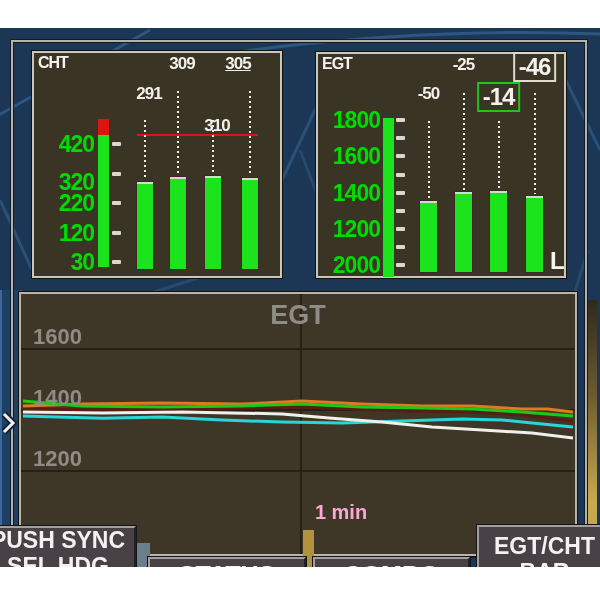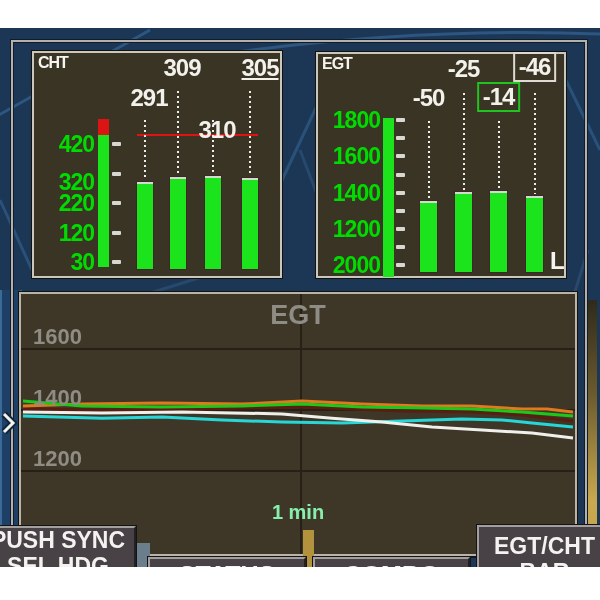--- a/index.html
+++ b/index.html
@@ -12,21 +12,21 @@
   .gold-strip{position:absolute;left:585px;top:272px;width:12px;height:268px;
               background:linear-gradient(#2e2a1c,#6b5a2e 35%,#c9a94f 75%,#c2a24b);}
   .chevron{position:absolute;left:1px;top:383px;}
   .outer-frame{position:absolute;left:11px;top:12px;width:572px;height:513px;
                border:2px solid #b5b1a8;box-shadow:0 0 0 1px #0e1c2e, inset 0 0 0 1px #0e1c2e;}
   
   .panel{position:absolute;background:#3a3424;border:2px solid #ccc7bd;box-shadow:0 0 0 1px #14120c;}
   .panel-cht{left:32px;top:23px;width:246px;height:223px;}
   .panel-egt{left:316px;top:24px;width:246px;height:222px;}
   .panel-title{position:absolute;left:4px;top:1px;color:#f5f4f0;font-size:16px;font-weight:bold;letter-spacing:-1px;}
-  .val-label{position:absolute;transform:translateX(-50%);color:#f2f1ec;font-size:24px;font-weight:bold;letter-spacing:-1px;white-space:nowrap;}
+  .val-label{position:absolute;transform:translateX(-50%);color:#f2f1ec;font-size:17px;font-weight:bold;letter-spacing:-1px;white-space:nowrap;}
   .val-box{position:absolute;transform:translateX(-50%);font-size:24px;font-weight:bold;color:#f2f1ec;
            padding:0 4px;line-height:26px;letter-spacing:-1px;white-space:nowrap;}
   .box-green{border:2px solid #1fc41f;}
   .box-white{border:2px solid #dedad2;}
   .scale-label{position:absolute;color:#00dc00;font-size:23px;font-weight:bold;letter-spacing:-1px;
                text-align:right;width:60px;transform:translateY(-50%);}
   .tick{position:absolute;width:9px;height:4px;background:#d8d8d0;border-radius:1px;transform:translateY(-50%);}
   .refbar{position:absolute;width:11px;}
   .refbar .red{background:#dd1414;}
   .refbar .green{background:#1ce41c;}
@@ -36,21 +36,21 @@
   .redline{position:absolute;height:2px;background:#e01313;}
   .lean-flag{position:absolute;color:#f5f4f0;font-size:24px;font-weight:bold;}
   
   .chart{position:absolute;left:19px;top:264px;width:554px;height:260px;background:#3e3728;
          border:2px solid #b9b4aa;box-shadow:0 0 0 1px #14120c;}
   .chart-title{position:absolute;left:0;right:0;top:6px;text-align:center;color:#8e8c84;
                font-size:27px;font-weight:bold;letter-spacing:0px;}
   .gridline-h{position:absolute;left:0;width:100%;height:2px;background:#262017;}
   .gridline-v{position:absolute;top:0;width:2px;height:100%;background:#262017;}
   .chart-ylabel{position:absolute;left:12px;color:#8e8c84;font-size:22px;font-weight:bold;}
-  .chart-xlabel{position:absolute;transform:translateX(-50%);color:#86efac;font-size:20px;font-weight:bold;}
+  .chart-xlabel{position:absolute;transform:translateX(-50%);color:#f9a8d4;font-size:20px;font-weight:bold;margin-left:43px;}
   .chart-svg{position:absolute;left:0;top:0;}
   
   .softkey{position:absolute;background:#484145;color:#f4f2f0;font-weight:bold;text-align:center;
            border-top:2px solid #a39f9c;border-left:2px solid #a39f9c;
            border-right:2px solid #232022;border-bottom:2px solid #232022;
            box-shadow:0 0 0 1px #15131a;display:flex;flex-direction:column;justify-content:center;
            line-height:1.12;cursor:pointer;}
   .sk-push{left:-20px;top:498px;width:152px;height:52px;font-size:23px;}
   .sk-status{left:148px;top:529px;width:154px;height:32px;font-size:25px;}
   .sk-combo{left:313px;top:529px;width:153px;height:32px;font-size:25px;}
@@ -101,21 +101,21 @@
           <div class="cylbar" style="left: 103px; top: 129.055px; width: 16px; height: 84.945px;"></div>
           <div class="val-label" style="left: 115px; top: 31px;">291</div>
           <div class="stem" style="left: 143px; top: 38px; height: 83.745px;"></div>
           <div class="cylbar" style="left: 136px; top: 123.745px; width: 16px; height: 90.255px;"></div>
           <div class="val-label" style="left: 148px; top: 1px;">309</div>
           <div class="stem" style="left: 178px; top: 67px; height: 54.45px;"></div>
           <div class="cylbar" style="left: 171px; top: 123.45px; width: 16px; height: 90.55px;"></div>
           <div class="val-label" style="left: 183px; top: 31px; margin-top: 32px;">310</div>
           <div class="stem" style="left: 215px; top: 38px; height: 84.925px;"></div>
           <div class="cylbar" style="left: 208px; top: 124.925px; width: 16px; height: 89.075px;"></div>
-          <div class="val-label" style="left: 226px; top: 1px; text-decoration: underline;">305</div>
+          <div class="val-label" style="left: 204px; top: 1px; text-decoration: underline;">305</div>
         </div>
     </div>
 
     <div class="panel panel-egt">
       <div class="panel-title">EGT</div>
       <div class="refbar" style="left:65px;top:64px;">
         <div class="green" style="width:11px;height:159px;"></div>
       </div>
       <div class="lean-flag" style="left:232px;top:193px;">L</div>
       <div id="egt-dyn">

